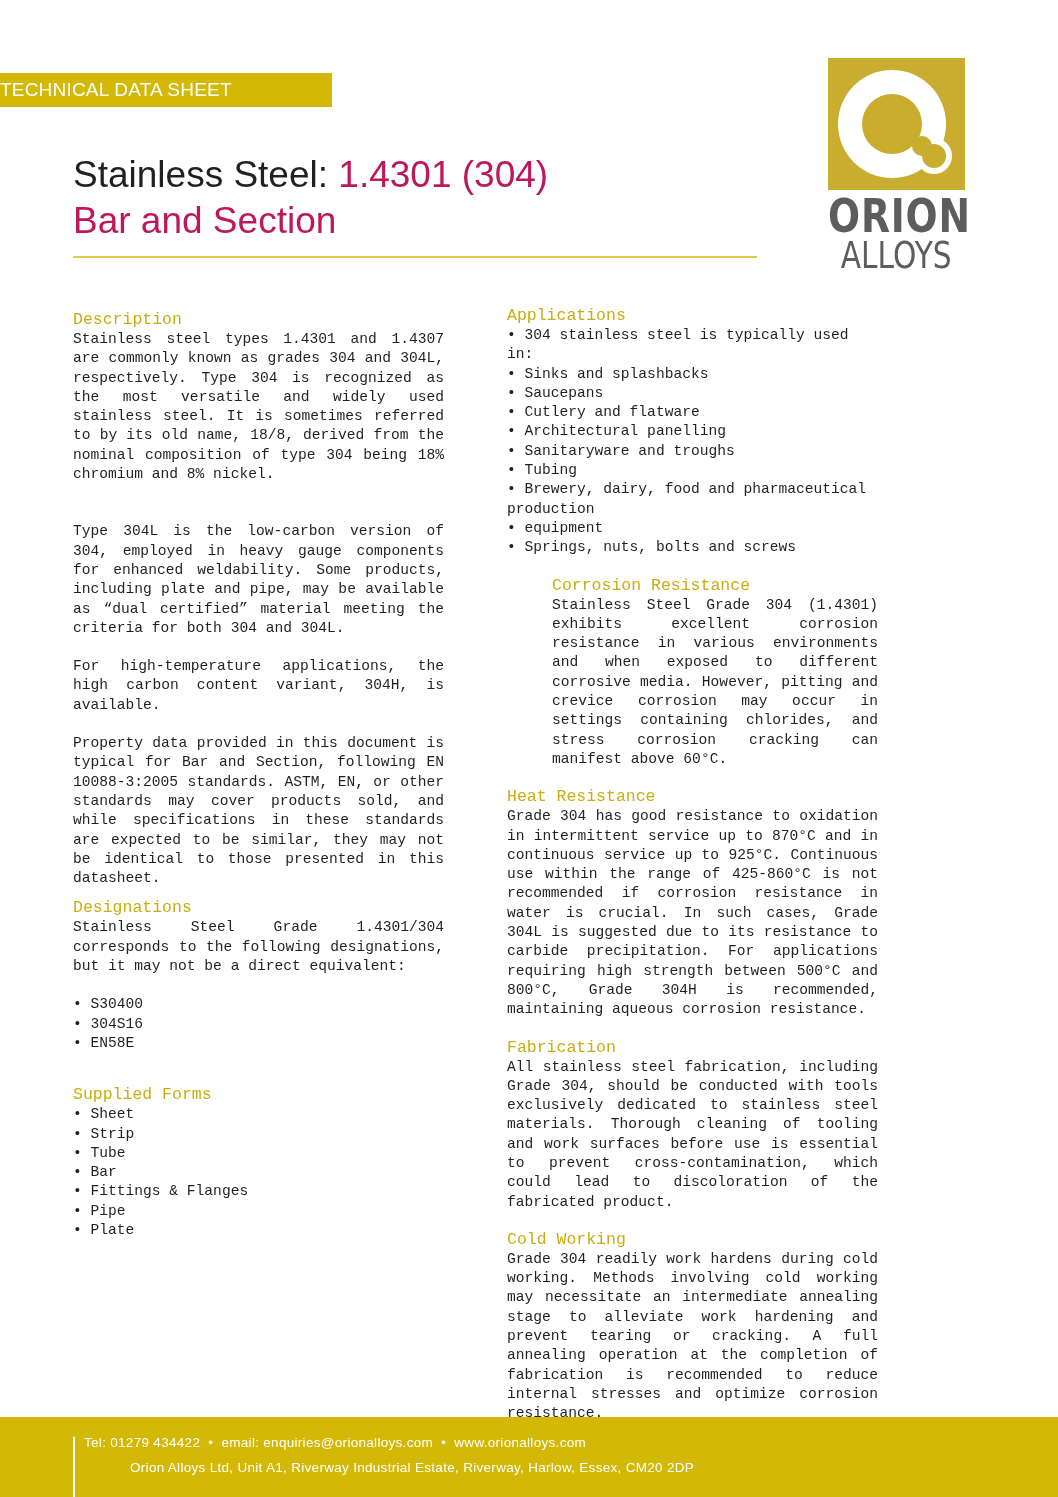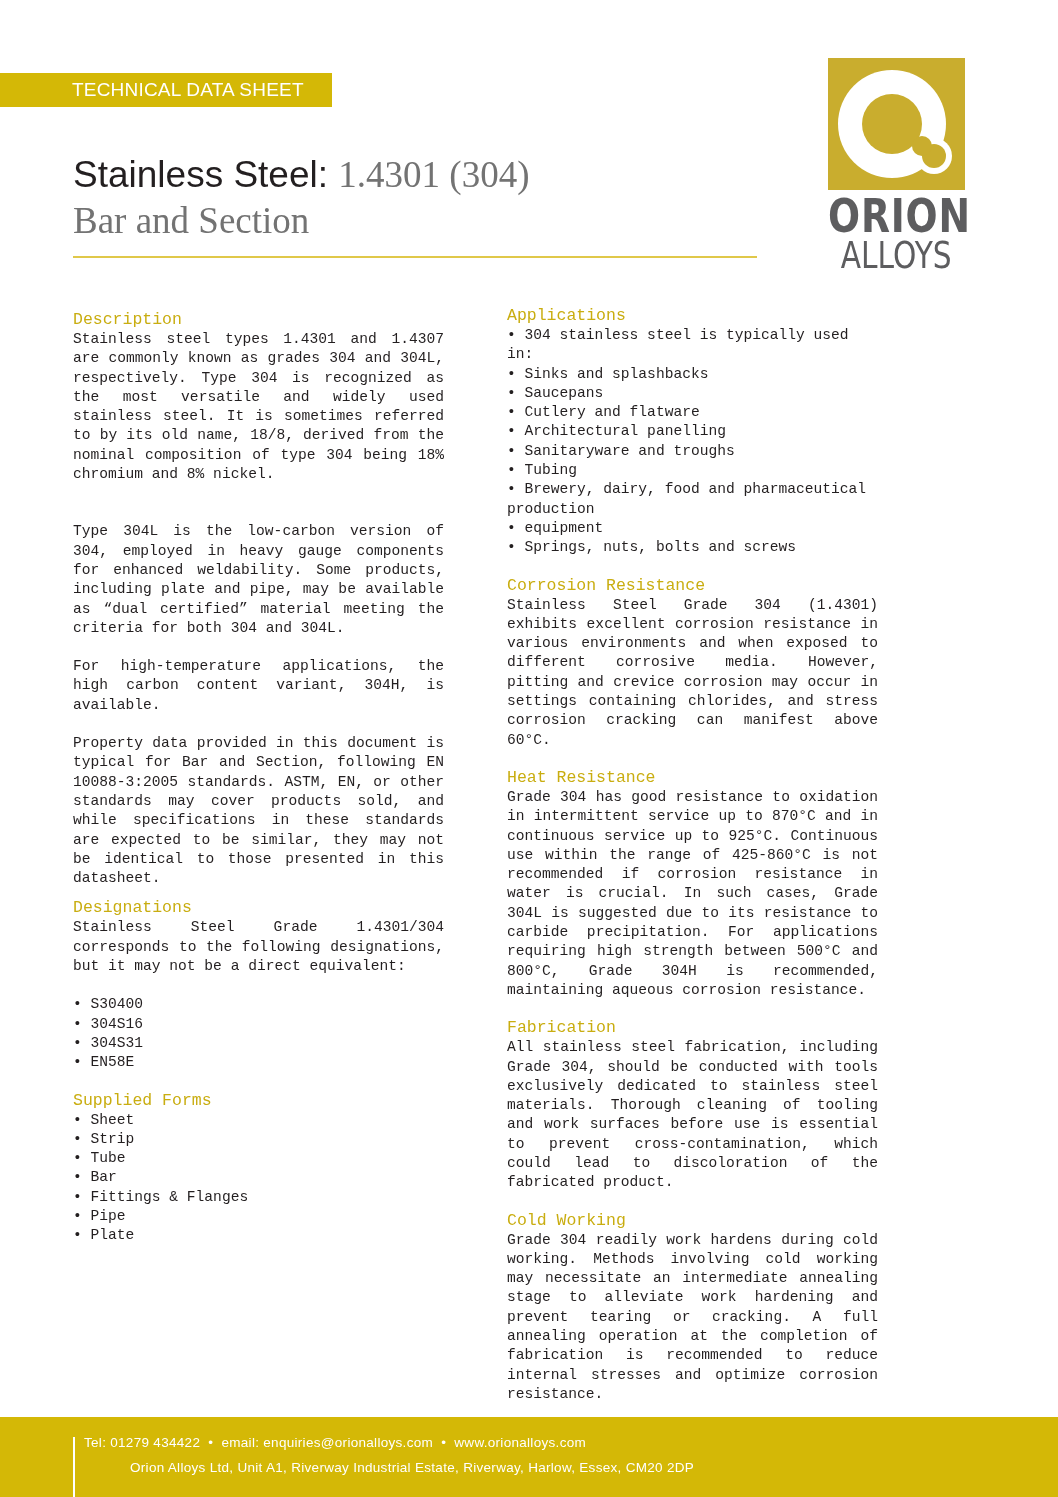--- a/index.html
+++ b/index.html
@@ -1,22 +1,22 @@
 <!DOCTYPE html>
 <html><head>
 <meta charset="utf-8">
 <style>
   html, body { margin:0; padding:0; }
   body { width:1058px; height:1497px; background:#fff; position:relative; overflow:hidden;
          font-family:"Liberation Sans", sans-serif; color:#231f20; }
   .tag { position:absolute; left:0; top:73px; width:332px; height:34px; background:#d4b806;
-         color:#fff; font-size:19px; line-height:34px; padding-left:72px; box-sizing:border-box; letter-spacing:0.2px; }
+         color:#fff; font-size:19px; line-height:34px; box-sizing:border-box; letter-spacing:0.2px; }
   .title { position:absolute; left:73px; top:152px; font-size:37px; line-height:46px; color:#231f20; font-weight:normal; }
   .title .strong { font-weight:normal; }
-  .title .light { color:#737373;font-family:Liberation Serif, serif; }
+  .title .light { color:#be185d; }
   .rule { position:absolute; left:73px; top:256px; width:684px; height:2px; background:#e0c84a; }
   .logo { position:absolute; left:828px; top:58px; width:137px; }
   .logo .box { width:137px; height:132px; background:#c9ad2e; position:relative; }
   .logo svg { display:block; }
   .logo .orion { font-size:46px; font-weight:bold; color:#5d5d5f; letter-spacing:1px; line-height:44px; margin-top:4px; text-align:center; font-family:"DejaVu Sans", sans-serif; transform:scaleX(0.82); transform-origin:left; width:167px; }
   .logo .alloys { font-size:38px; color:#5d5d5f; letter-spacing:0px; line-height:34px; text-align:center; font-family:"DejaVu Sans", sans-serif; transform:scaleX(0.78); transform-origin:left; width:175px; font-weight:normal; }
   .col { position:absolute; width:371px; font-size:14.6px; line-height:19.3px; color:#231f20;font-family:Liberation Mono, monospace; }
   .col-left { left:73px; top:310px; }
   .col-right { left:507px; top:306px; }
   h2 { color:#c9ad10; font-size:16.5px; font-weight:normal; margin:0; line-height:20px; }
@@ -70,25 +70,24 @@
     <div class="gap"></div>
     <p>Property data provided in this document is typical for Bar and Section, following EN 10088-3:2005 standards. ASTM, EN, or other standards may cover products sold, and while specifications in these standards are expected to be similar, they may not be identical to those presented in this datasheet.</p>
   </section>
   <section style="margin-top:10px;">
     <h2>Designations</h2>
     <p>Stainless Steel Grade 1.4301/304 corresponds to the following designations, but it may not be a direct equivalent:</p>
     <div class="gap"></div>
     <ul>
       <li>S30400</li>
       <li>304S16</li>
-      <li>304S31</li>
       <li>EN58E</li>
     </ul>
   </section>
-  <section style="margin-top:18px;">
+  <section style="margin-top:32px;">
     <h2>Supplied Forms</h2>
     <ul>
       <li>Sheet</li>
       <li>Strip</li>
       <li>Tube</li>
       <li>Bar</li>
       <li>Fittings &amp; Flanges</li>
       <li>Pipe</li>
       <li>Plate</li>
     </ul>
@@ -104,21 +103,21 @@
       <li>Saucepans</li>
       <li>Cutlery and flatware</li>
       <li>Architectural panelling</li>
       <li>Sanitaryware and troughs</li>
       <li>Tubing</li>
       <li>Brewery, dairy, food and pharmaceutical production</li>
       <li>equipment</li>
       <li>Springs, nuts, bolts and screws</li>
     </ul>
   </section>
-  <section style="margin-top:18px;">
+  <section style="margin-top:18px;margin-left:45px;">
     <h2>Corrosion Resistance</h2>
     <p>Stainless Steel Grade 304 (1.4301) exhibits excellent corrosion resistance in various environments and when exposed to different corrosive media. However, pitting and crevice corrosion may occur in settings containing chlorides, and stress corrosion cracking can manifest above 60°C.</p>
   </section>
   <section style="margin-top:18px;">
     <h2>Heat Resistance</h2>
     <p>Grade 304 has good resistance to oxidation in intermittent service up to 870°C and in continuous service up to 925°C. Continuous use within the range of 425-860°C is not recommended if corrosion resistance in water is crucial. In such cases, Grade 304L is suggested due to its resistance to carbide precipitation. For applications requiring high strength between 500°C and 800°C, Grade 304H is recommended, maintaining aqueous corrosion resistance.</p>
   </section>
   <section style="margin-top:18px;">
     <h2>Fabrication</h2>
     <p>All stainless steel fabrication, including Grade 304, should be conducted with tools exclusively dedicated to stainless steel materials. Thorough cleaning of tooling and work surfaces before use is essential to prevent cross-contamination, which could lead to discoloration of the fabricated product.</p>

